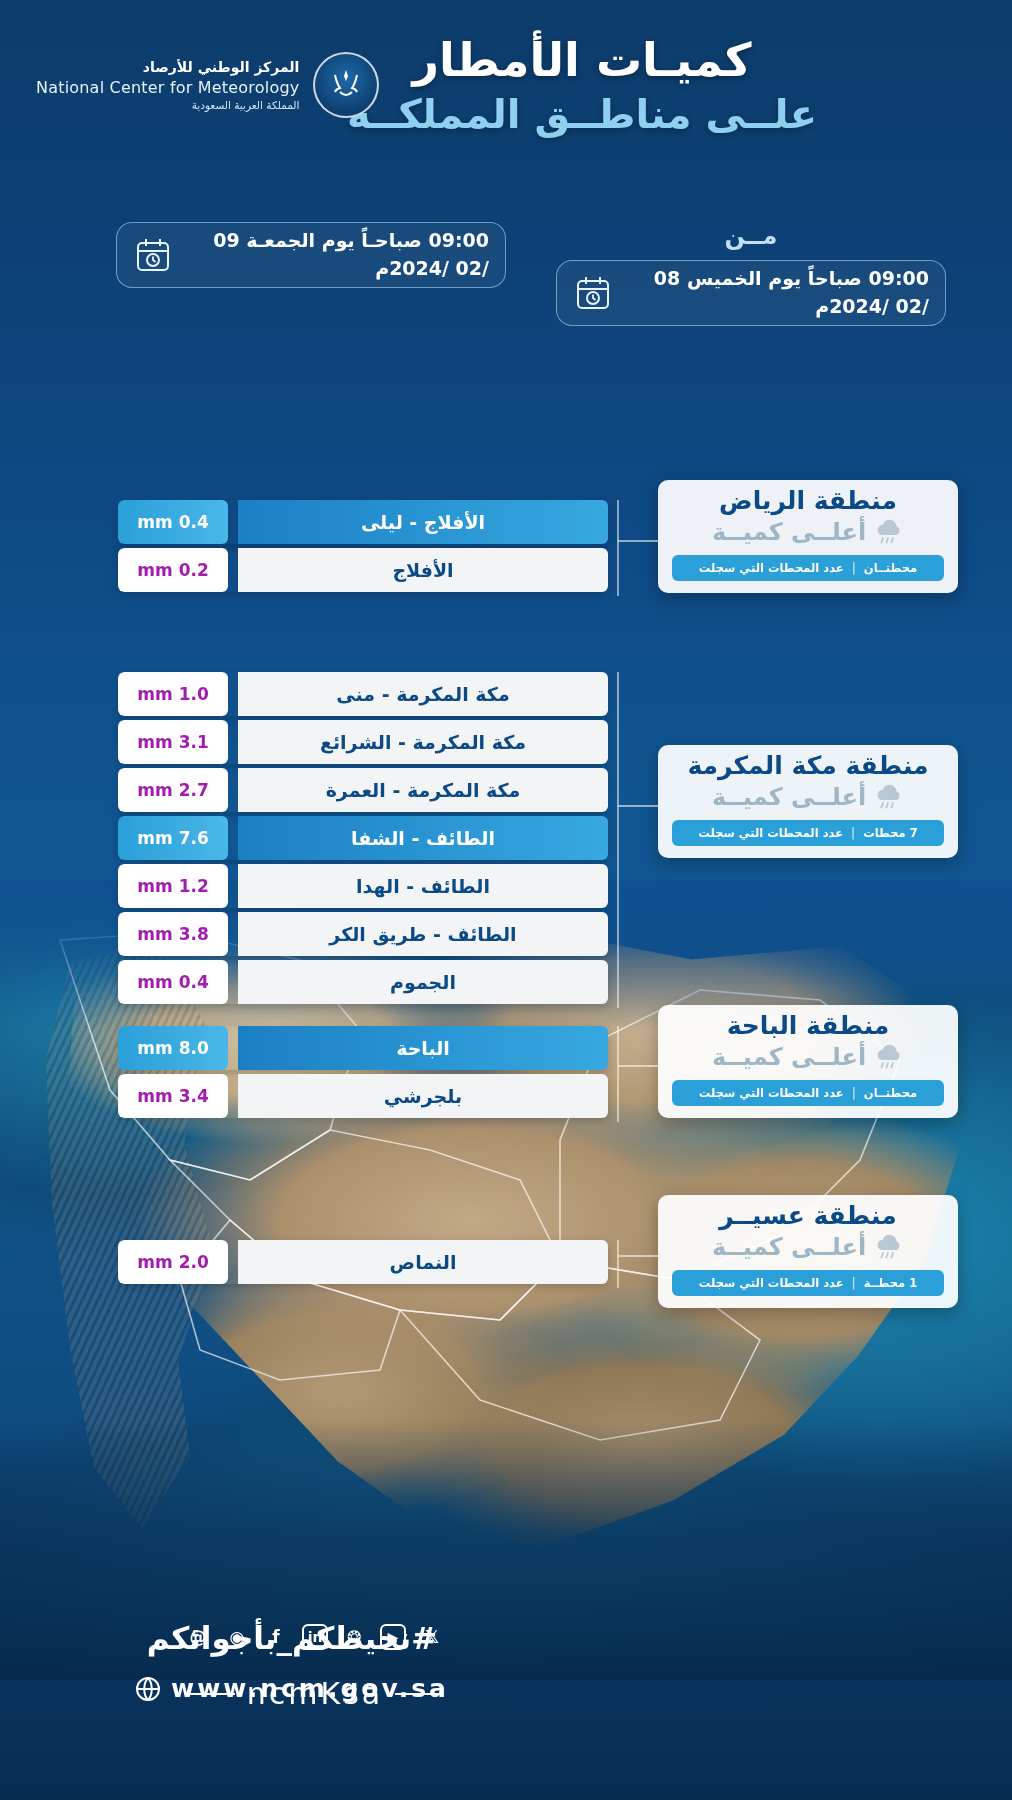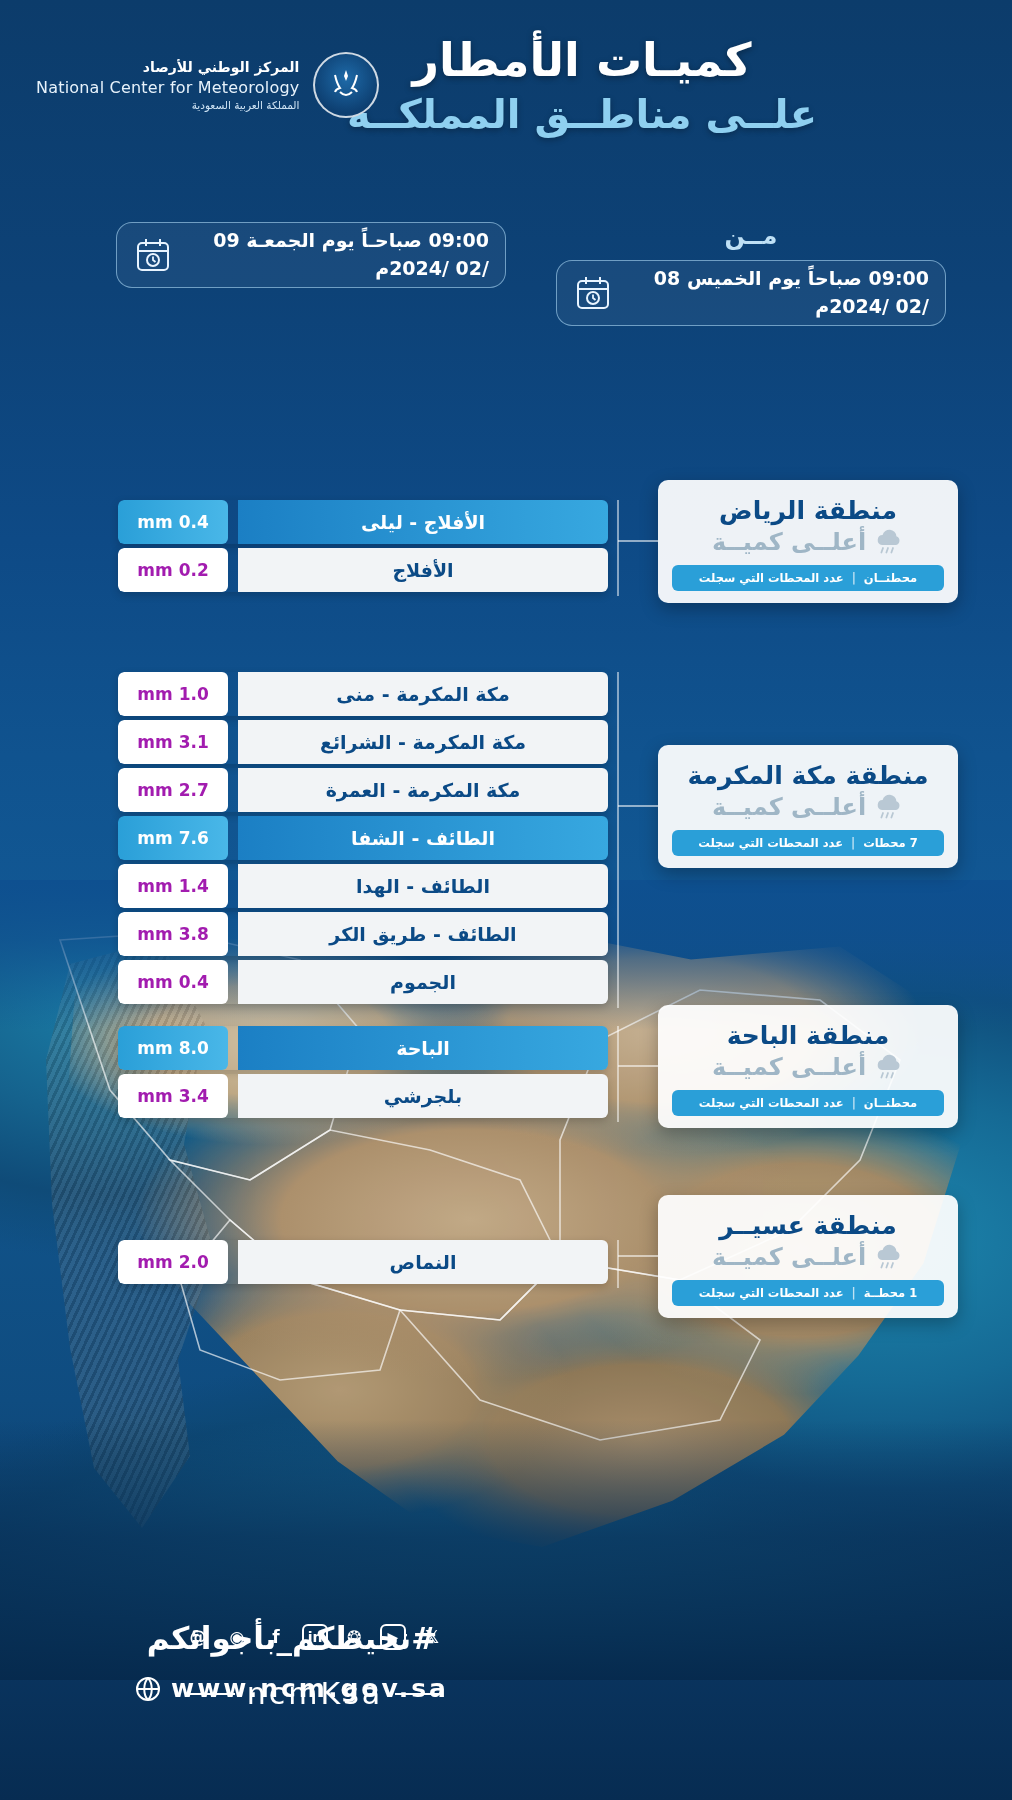--- a/index.html
+++ b/index.html
@@ -97,21 +97,21 @@
   }
   .cal-icon{width:40px;height:40px;flex:0 0 40px;color:#e8f4ff;}
   .date-text{color:#ffffff;font-size:19px;font-weight:bold;line-height:1.45;text-align:right;flex:1;}
   
   .region{position:absolute;}
   .region-card{
     position:absolute;right:54px;width:300px;
     background:rgba(255,255,255,.93);
     border-radius:10px;
     box-shadow:0 6px 18px rgba(0,0,0,.28);
-    padding:16px 14px 12px;
+    padding:6px 14px 12px;
     text-align:center;
   }
   .region-name{color:#0b4a86;font-size:25px;font-weight:bold;line-height:1.2;}
   .region-high{
     display:flex;align-items:center;justify-content:center;gap:8px;margin-top:2px;
     color:#9fb6c6;font-size:24px;font-weight:bold;letter-spacing:2px;
   }
   .cloud-icon{width:30px;height:26px;color:#b9c8d4;}
   .stations-pill{
     margin-top:9px;background:#2a9fd8;border-radius:6px;color:#fff;
@@ -297,21 +297,21 @@
           <div class="row">
             <div class="name">مكة المكرمة - العمرة</div>
             <div class="val">2.7 mm</div>
           </div>
           <div class="row top">
             <div class="name">الطائف - الشفا</div>
             <div class="val">7.6 mm</div>
           </div>
           <div class="row">
             <div class="name">الطائف - الهدا</div>
-            <div class="val">1.4 mm</div>
+            <div class="val">1.2 mm</div>
           </div>
           <div class="row">
             <div class="name">الطائف - طريق الكر</div>
             <div class="val">3.8 mm</div>
           </div>
           <div class="row">
             <div class="name">الجموم</div>
             <div class="val">0.4 mm</div>
           </div>
         </div>

